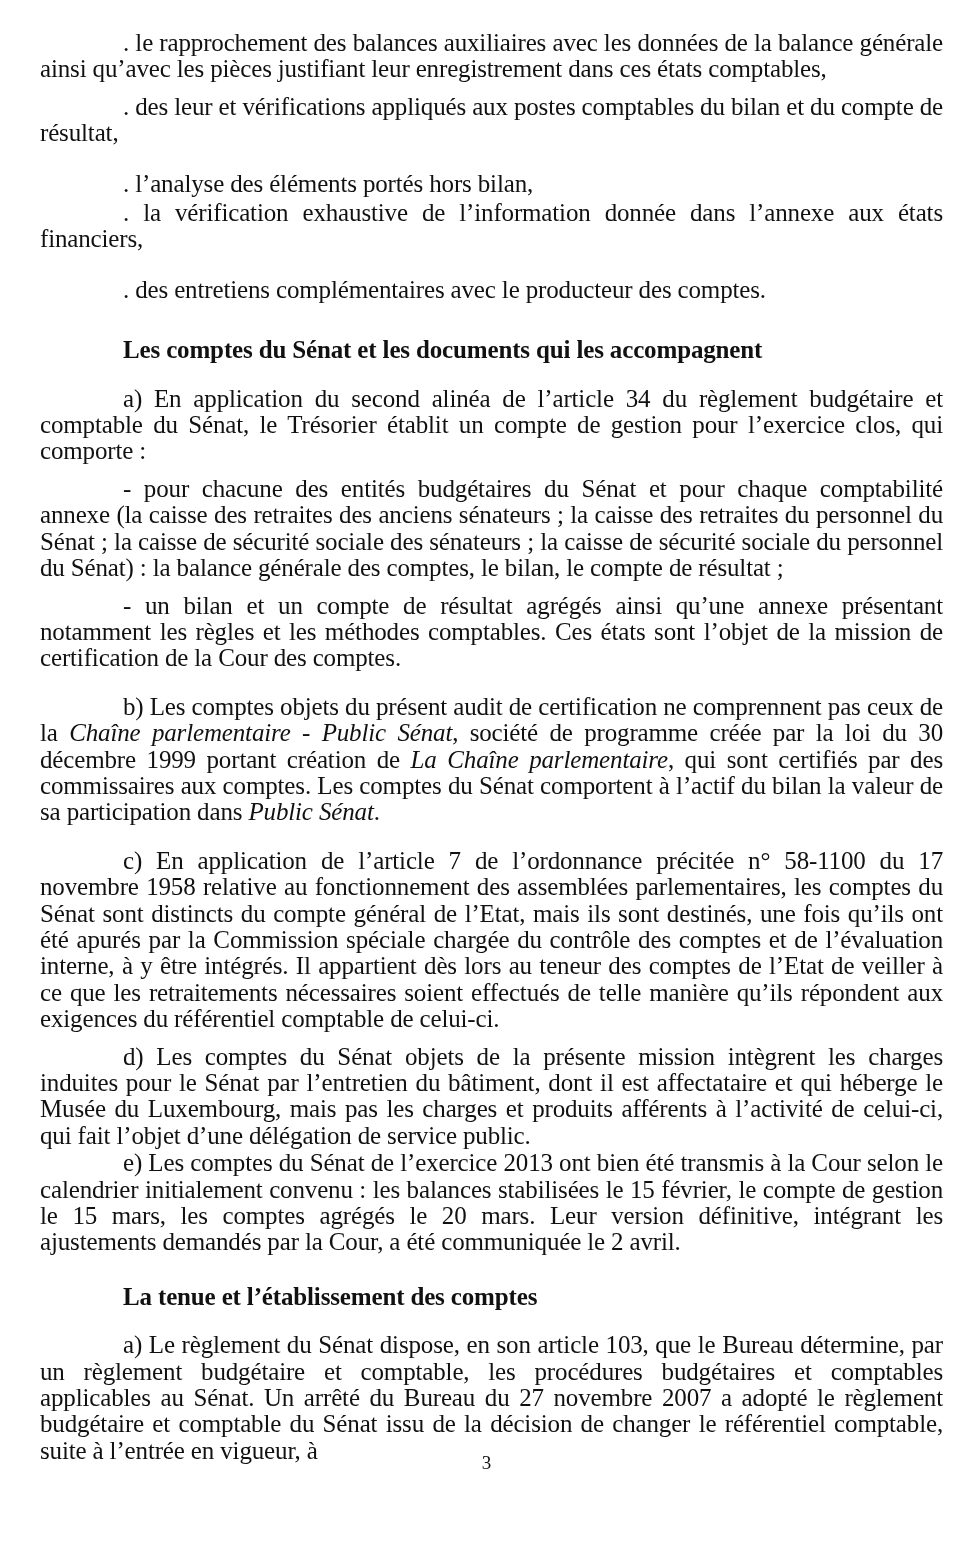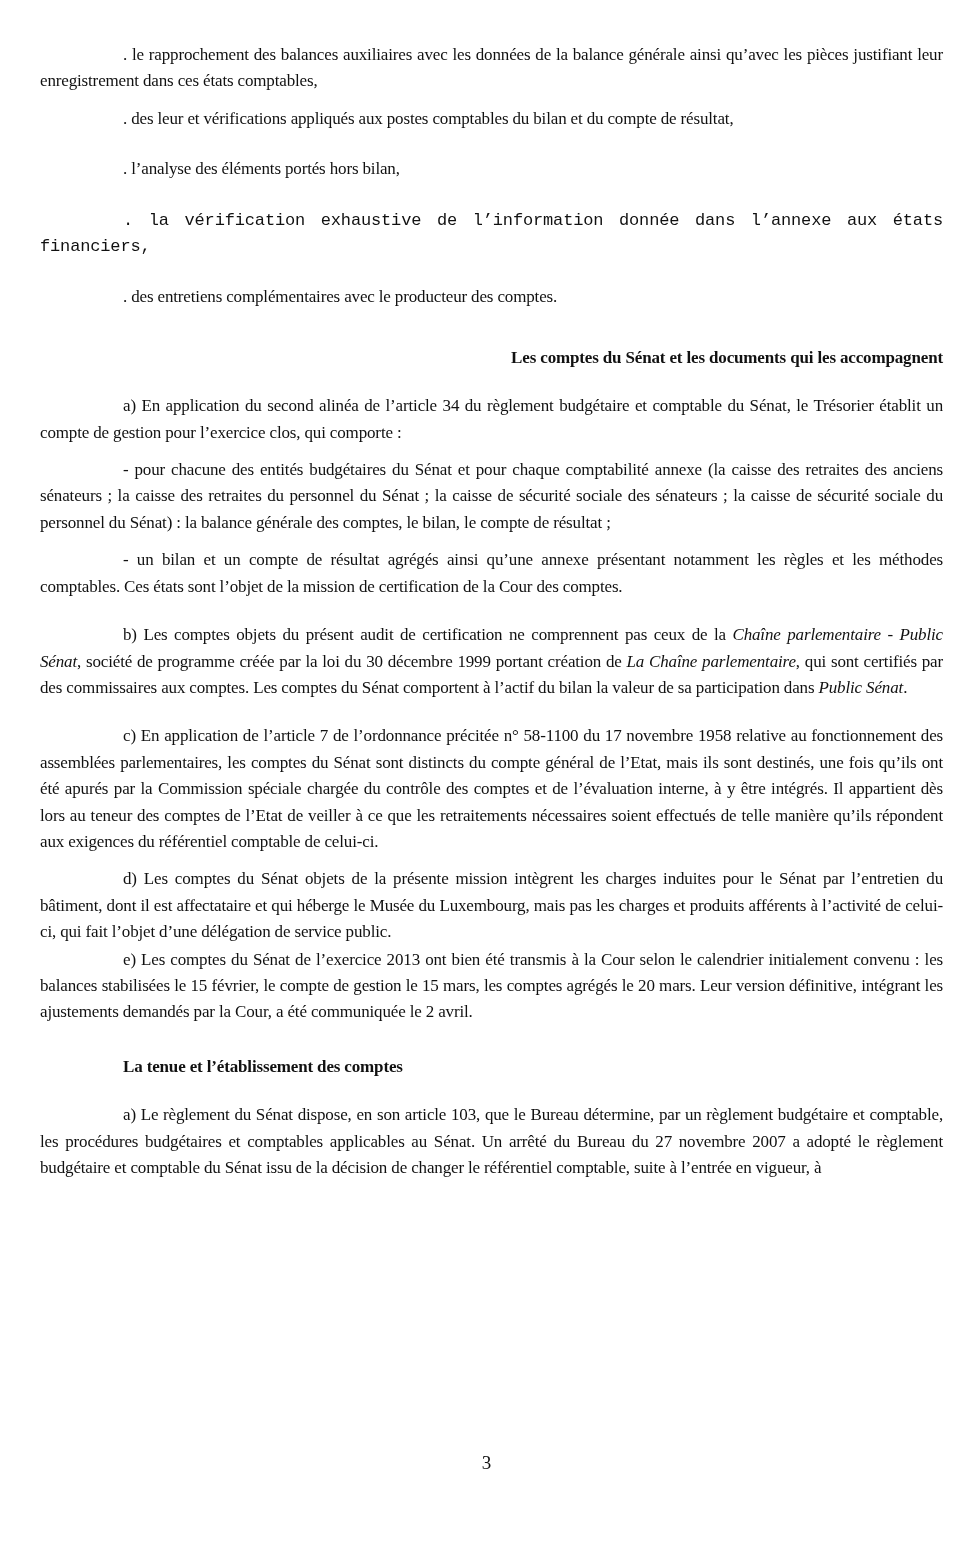--- a/index.html
+++ b/index.html
@@ -2,44 +2,44 @@
 <html><head>
 <meta charset="utf-8">
 <style>
   html, body { margin: 0; padding: 0; background: #ffffff; }
   body {
     width: 973px; height: 1548px; position: relative; overflow: hidden;
     font-family: "Liberation Serif", "DejaVu Serif", serif;
     color: #111111;
   }
   .page {
-    position: absolute; left: 40px; top: 12px; width: 903px;
-    font-size: 17px; line-height: 26.4px;
+    position: absolute; left: 40px; top: 0; width: 903px;
+    font-size: 25px; line-height: 26.4px;
     letter-spacing: -0.15px;
   }
   p { margin: 0; text-align: justify; text-indent: 83px; }
   .bullet { text-indent: 83px; }
   .h { font-weight: bold; text-indent: 83px; text-align: left; }
   .page-num {
     position: absolute; top: 1452px; left: 0; width: 973px; text-align: center;
     font-size: 19px; font-family: "Liberation Serif", serif;
   }
   em { font-style: italic; }
 </style>
 </head>
 <body>
 
 <div class="page">
   <p class="bullet" style="margin-top:30px;">. le rapprochement des balances auxiliaires avec les données de la balance générale ainsi qu’avec les pièces justifiant leur enregistrement dans ces états comptables,</p>
   <p class="bullet" style="margin-top:11px;">. des leur et vérifications appliqués aux postes comptables du bilan et du compte de résultat,</p>
   <p class="bullet" style="margin-top:24px;">. l’analyse des éléments portés hors bilan,</p>
-  <p class="bullet" style="margin-top:25px;font-family:Liberation Mono, monospace;">. la vérification exhaustive de l’information donnée dans l’annexe aux états financiers,</p>
+  <p class="bullet" style="margin-top:3px;">. la vérification exhaustive de l’information donnée dans l’annexe aux états financiers,</p>
   <p class="bullet" style="margin-top:24px;">. des entretiens complémentaires avec le producteur des comptes.</p>
 
-  <p class="h" style="margin-top:34px;text-align:right;">Les comptes du Sénat et les documents qui les accompagnent</p>
+  <p class="h" style="margin-top:34px;">Les comptes du Sénat et les documents qui les accompagnent</p>
 
   <p style="margin-top:22px;">a) En application du second alinéa de l’article 34 du règlement budgétaire et comptable du Sénat, le Trésorier établit un compte de gestion pour l’exercice clos, qui comporte :</p>
   <p style="margin-top:11px;">- pour chacune des entités budgétaires du Sénat et pour chaque comptabilité annexe (la caisse des retraites des anciens sénateurs ; la caisse des retraites du personnel du Sénat ; la caisse de sécurité sociale des sénateurs ; la caisse de sécurité sociale du personnel du Sénat) : la balance générale des comptes, le bilan, le compte de résultat ;</p>
   <p style="margin-top:11px;">- un bilan et un compte de résultat agrégés ainsi qu’une annexe présentant notamment les règles et les méthodes comptables. Ces états sont l’objet de la mission de certification de la Cour des comptes.</p>
 
   <p style="margin-top:22px;"><span>b) Les comptes objets du présent audit de certification ne comprennent pas ceux de la </span><em>Chaîne parlementaire - Public Sénat</em><span>, société de programme créée par la loi du 30 décembre 1999 portant création de </span><em>La Chaîne parlementaire</em><span>, qui sont certifiés par des commissaires aux comptes. Les comptes du Sénat comportent à l’actif du bilan la valeur de sa participation dans </span><em>Public Sénat</em><span>.</span></p>
 
   <p style="margin-top:22px;">c) En application de l’article 7 de l’ordonnance précitée n° 58-1100 du 17 novembre 1958 relative au fonctionnement des assemblées parlementaires, les comptes du Sénat sont distincts du compte général de l’Etat, mais ils sont destinés, une fois qu’ils ont été apurés par la Commission spéciale chargée du contrôle des comptes et de l’évaluation interne, à y être intégrés. Il appartient dès lors au teneur des comptes de l’Etat de veiller à ce que les retraitements nécessaires soient effectués de telle manière qu’ils répondent aux exigences du référentiel comptable de celui-ci.</p>
   <p style="margin-top:11px;">d) Les comptes du Sénat objets de la présente mission intègrent les charges induites pour le Sénat par l’entretien du bâtiment, dont il est affectataire et qui héberge le Musée du Luxembourg, mais pas les charges et produits afférents à l’activité de celui-ci, qui fait l’objet d’une délégation de service public.</p>
   <p style="margin-top:1px;">e) Les comptes du Sénat de l’exercice 2013 ont bien été transmis à la Cour selon le calendrier initialement convenu : les balances stabilisées le 15 février, le compte de gestion le 15 mars, les comptes agrégés le 20 mars. Leur version définitive, intégrant les ajustements demandés par la Cour, a été communiquée le 2 avril.</p>

